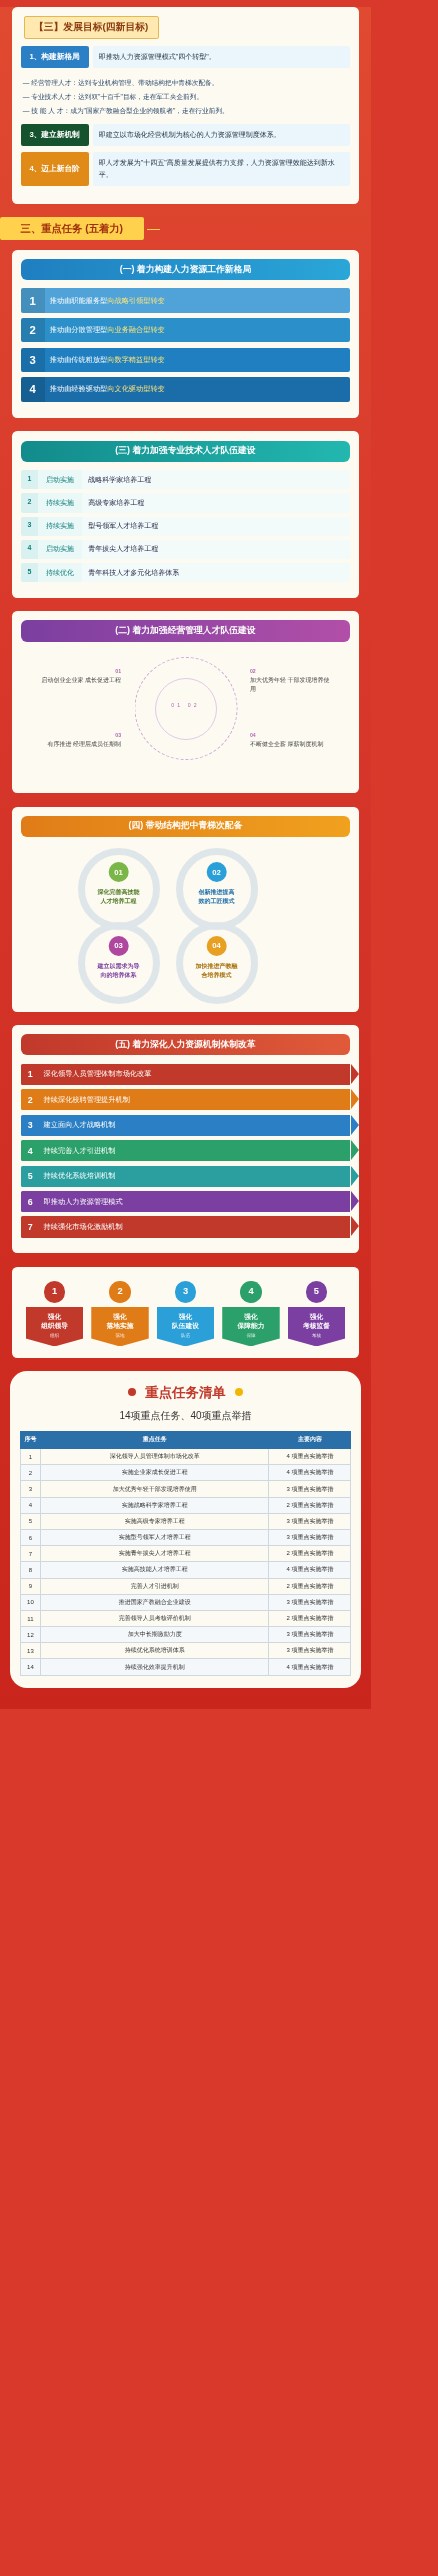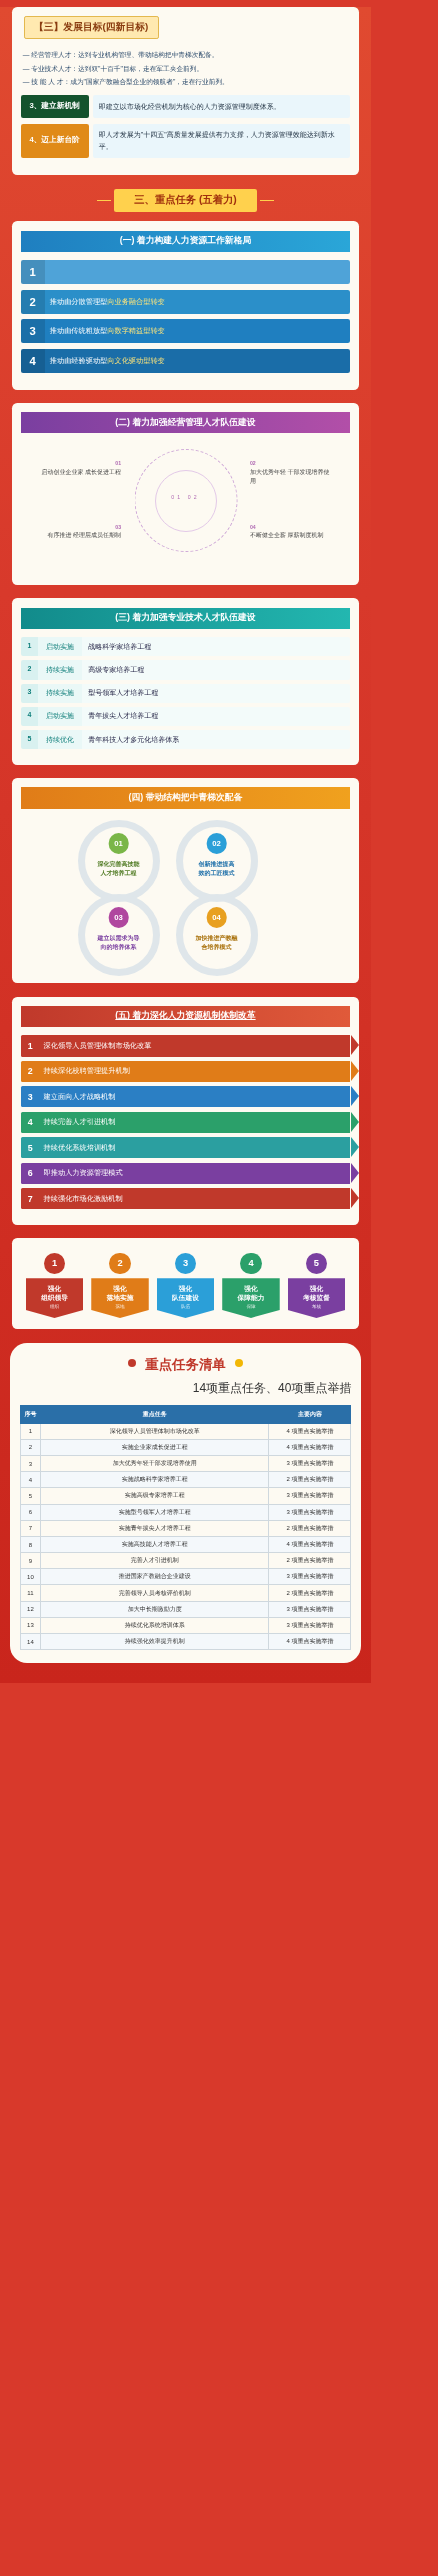--- a/index.html
+++ b/index.html
@@ -67,21 +67,20 @@
   }
   .goal-notes {
     font-size: 6.7px;
     line-height: 1.9;
     color: #2b4a6b;
     padding: 3.1px 2.1px 5.2px 2.1px;
   }
   .goal-notes div { margin-bottom: 1px; }
   
   .banner {
-    text-align: center;
     margin: 2.1px 0 9.3px 0;
   }
   .banner-inner {
     display: inline-block;
     background: #ffd14d;
     color: #a0300d;
     font-size: 10.3px;
     font-weight: bold;
     padding: 4.6px 20.6px;
     border-radius: 2.1px;
@@ -97,27 +96,27 @@
   .banner-inner:before { left: -16.5px; }
   .banner-inner:after { right: -16.5px; }
   
   .sub-head {
     background: linear-gradient(90deg,#1f7fc0,#2aa6d8);
     color: #fff;
     font-size: 8.8px;
     font-weight: bold;
     text-align: center;
     padding: 4.6px 6.2px;
-    border-radius: 0;
+    border-radius: 6px;
     margin: 0 0 8.2px 0;
   }
   .sub-head.purple { background: linear-gradient(90deg,#7a3fa0,#b24fa8); }
   .sub-head.teal   { background: linear-gradient(90deg,#128b8b,#23b7b0); }
   .sub-head.orange { background: linear-gradient(90deg,#e07c18,#f0a11e); }
-  .sub-head.red    { background: linear-gradient(90deg,#c0392b,#e05a3a); text-decoration: underline; }
+  .sub-head.red    { background: linear-gradient(90deg,#c0392b,#e05a3a); }
   
   .numbar {
     display: flex;
     align-items: center;
     margin-bottom: 5.2px;
     border-radius: 2.1px;
     overflow: hidden;
     color: #fff;
   }
   .numbar .n {
@@ -306,39 +305,43 @@
     font-size: 13.4px; font-weight: bold; color: #c0392b;
     position: relative;
     padding: 0 20.6px;
   }
   .bigtitle .dot {
     position:absolute; top: 3.1px;
     width: 8.2px; height:8.2px; border-radius:50%;
   }
   .bigtitle .dot.l { left: 3.1px; background:#c0392b;}
   .bigtitle .dot.r { right: 3.1px; background:#f2b705;}
-  .bigsub { font-size: 12px; color: #333; margin: 6.2px 0 8.2px 0; text-align: right; }
+  .bigsub { font-size: 10px; color: #333; margin: 6.2px 0 8.2px 0; }
   table { width: 100%; border-collapse: collapse; font-size: 6px; }
   th {
     background: #2a6fa8; color:#fff; font-weight:bold;
     padding: 3.6px 2.1px; border: 0.5px solid #2a6fa8;
   }
   td { border: 0.5px solid #cfd8de; padding: 3.1px 3.1px; color:#333; }
   tr:nth-child(even) td { background: #f4f8fb; }
   td.c { text-align:center; width: 17.5px; }
   td.r { text-align:center; width: 77px; }
 </style>
 </head>
 <body>
 
 <div class="page">
 
   <div class="card" style="margin-top:7.2px;">
     <div class="sec-title-tab">【三】发展目标(四新目标)</div>
 
+    <div class="goal-row">
+      <div class="goal-label" style="background:#2b7fc4">1、构建新格局</div>
+      <div class="goal-text">即推动人力资源管理模式"四个转型"。</div>
+    </div>
 
     <div class="goal-notes">
       <div>— 经营管理人才：达到专业机构管理、带动结构把中青梯次配备。</div>
       <div>— 专业技术人才：达到双"十百千"目标，走在军工央企前列。</div>
       <div>— 技 能 人 才：成为"国家产教融合型企业的领航者"，走在行业前列。</div>
     </div>
 
     <div class="goal-row">
       <div class="goal-label" style="background:#14532d">3、建立新机制</div>
       <div class="goal-text">即建立以市场化经营机制为核心的人力资源管理制度体系。</div>
@@ -351,38 +354,71 @@
 
   <div class="banner">
     <span class="banner-inner">三、重点任务 (五着力)</span>
   </div>
 
   <div class="card">
     <div class="sub-head">(一) 着力构建人力资源工作新格局</div>
 
     <div class="numbar" style="background:#4fa3d8">
       <div class="n">1</div>
+      <div class="t">
+        <span>推动由职能服务型</span><span class="hl">向战略引领型转变</span>
+      </div>
     </div>
     <div class="numbar" style="background:#2b8fc9">
       <div class="n">2</div>
       <div class="t">
         <span>推动由分散管理型</span><span class="hl">向业务融合型转变</span>
       </div>
     </div>
     <div class="numbar" style="background:#1f7fc0">
       <div class="n">3</div>
       <div class="t">
         <span>推动由传统粗放型</span><span class="hl">向数字精益型转变</span>
       </div>
     </div>
     <div class="numbar" style="background:#1a6da8">
       <div class="n">4</div>
       <div class="t">
         <span>推动由经验驱动型</span><span class="hl">向文化驱动型转变</span>
       </div>
+    </div>
+  </div>
+
+  <div class="card">
+    <div class="sub-head teal">(三) 着力加强专业技术人才队伍建设</div>
+
+    <div class="tlist-row">
+      <div class="idx">1</div>
+      <div class="k">启动实施</div>
+      <div class="v">战略科学家培养工程</div>
+    </div>
+    <div class="tlist-row">
+      <div class="idx">2</div>
+      <div class="k">持续实施</div>
+      <div class="v">高级专家培养工程</div>
+    </div>
+    <div class="tlist-row">
+      <div class="idx">3</div>
+      <div class="k">持续实施</div>
+      <div class="v">型号领军人才培养工程</div>
+    </div>
+    <div class="tlist-row">
+      <div class="idx">4</div>
+      <div class="k">启动实施</div>
+      <div class="v">青年拔尖人才培养工程</div>
+    </div>
+    <div class="tlist-row">
+      <div class="idx">5</div>
+      <div class="k">持续优化</div>
+      <div class="v">青年科技人才多元化培养体系</div>
     </div>
   </div>
 
   <div class="card">
     <div class="sub-head purple">(二) 着力加强经营管理人才队伍建设</div>
     <div class="circlewrap">
       <div class="ring"></div>
       <div class="inner"></div>
       <div class="cmid">01 02</div>
       <div class="cq tl">
@@ -402,50 +438,20 @@
       </div>
       <div class="cq br">
         <span class="qn">04</span>
         <span>不断健全全薪
 厚薪制度机制</span>
       </div>
     </div>
   </div>
 
   <div class="card">
-    <div class="sub-head teal">(三) 着力加强专业技术人才队伍建设</div>
-
-    <div class="tlist-row">
-      <div class="idx">1</div>
-      <div class="k">启动实施</div>
-      <div class="v">战略科学家培养工程</div>
-    </div>
-    <div class="tlist-row">
-      <div class="idx">2</div>
-      <div class="k">持续实施</div>
-      <div class="v">高级专家培养工程</div>
-    </div>
-    <div class="tlist-row">
-      <div class="idx">3</div>
-      <div class="k">持续实施</div>
-      <div class="v">型号领军人才培养工程</div>
-    </div>
-    <div class="tlist-row">
-      <div class="idx">4</div>
-      <div class="k">启动实施</div>
-      <div class="v">青年拔尖人才培养工程</div>
-    </div>
-    <div class="tlist-row">
-      <div class="idx">5</div>
-      <div class="k">持续优化</div>
-      <div class="v">青年科技人才多元化培养体系</div>
-    </div>
-  </div>
-
-  <div class="card">
     <div class="sub-head orange">(四) 带动结构把中青梯次配备</div>
     <div class="gears">
       <div class="gear g1">
         <div class="gear-ring"></div>
         <div class="badge" style="background:#7ab648">01</div>
         <div class="cap" style="color:#4f7a22;white-space:pre-line">深化完善高技能
 人才培养工程</div>
       </div>
       <div class="gear g2">
         <div class="gear-ring"></div>

